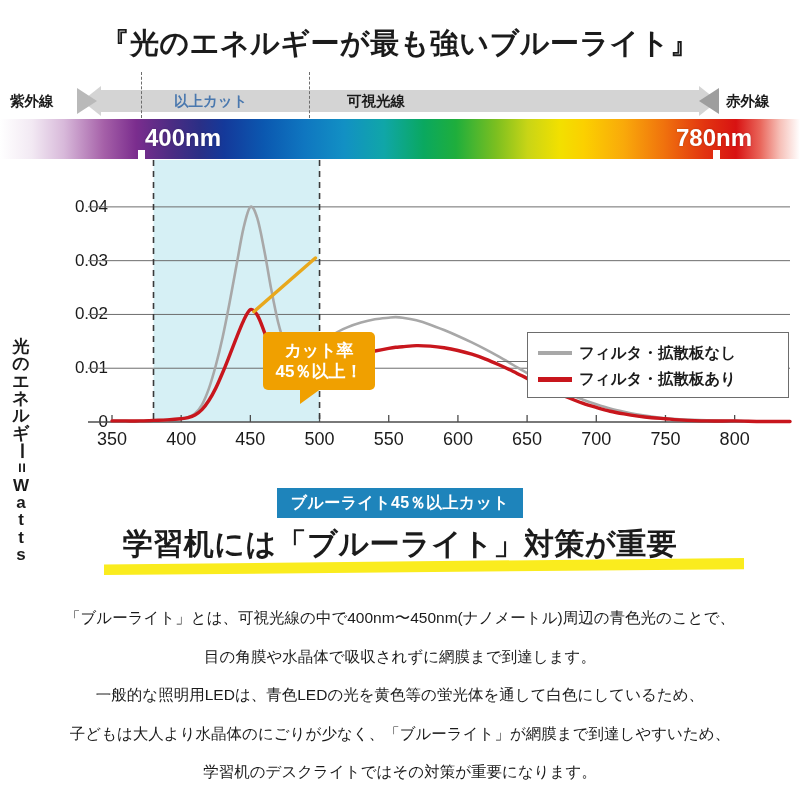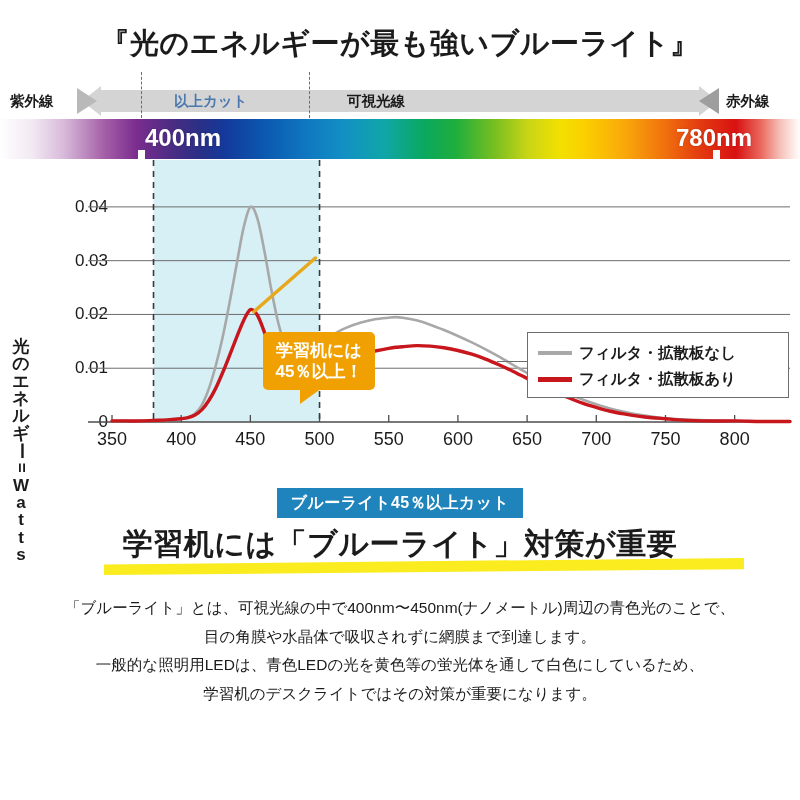--- a/index.html
+++ b/index.html
@@ -158,21 +158,21 @@
   .headline{
     position:absolute;left:0;top:0;width:800px;text-align:center;
     font-size:30px;font-weight:700;color:#1b1b1b;letter-spacing:.5px;
   }
 
   
   .body-copy{
     position:absolute;left:0;top:594px;width:800px;
     text-align:center;font-size:15.5px;line-height:28.5px;color:#1b1b1b;
   }
-  .body-copy p{margin:0;white-space:nowrap;}
+  .body-copy p{margin:10px;white-space:nowrap;}
 </style>
 </head>
 <body>
 
 <div id="root">
 
   <div class="title">『光のエネルギーが最も強いブルーライト』</div>
 
   <div class="band-row">
     <div class="grey-bar"></div>
@@ -246,21 +246,21 @@
         <span class="legend-text">フィルタ・拡散板なし</span>
       </div>
       <div class="legend-row">
         <span class="legend-swatch red"></span>
         <span class="legend-text">フィルタ・拡散板あり</span>
       </div>
     </div>
 
     <div class="callout-tail"></div>
     <div class="callout">
-      <span>学習机には</span>
+      <span>カット率</span>
       <span>45％以上！</span>
     </div>
   <div class="xtick" style="left: 112px;">350</div>
       <div class="xtick" style="left: 181.184px;">400</div>
       <div class="xtick" style="left: 250.367px;">450</div>
       <div class="xtick" style="left: 319.551px;">500</div>
       <div class="xtick" style="left: 388.735px;">550</div>
       <div class="xtick" style="left: 457.918px;">600</div>
       <div class="xtick" style="left: 527.102px;">650</div>
       <div class="xtick" style="left: 596.286px;">700</div>
@@ -274,16 +274,17 @@
 
   <div class="headline-wrap">
     <div class="marker"></div>
     <div class="headline">学習机には「ブルーライト」対策が重要</div>
   </div>
 
   <div class="body-copy">
       <p>「ブルーライト」とは、可視光線の中で400nm〜450nm(ナノメートル)周辺の青色光のことで、</p>
       <p>目の角膜や水晶体で吸収されずに網膜まで到達します。</p>
       <p>一般的な照明用LEDは、青色LEDの光を黄色等の蛍光体を通して白色にしているため、</p>
+      <p>子どもは大人より水晶体のにごりが少なく、「ブルーライト」が網膜まで到達しやすいため、</p>
       <p>学習机のデスクライトではその対策が重要になります。</p>
     </div>
 
 </div>
 
 </body></html>

